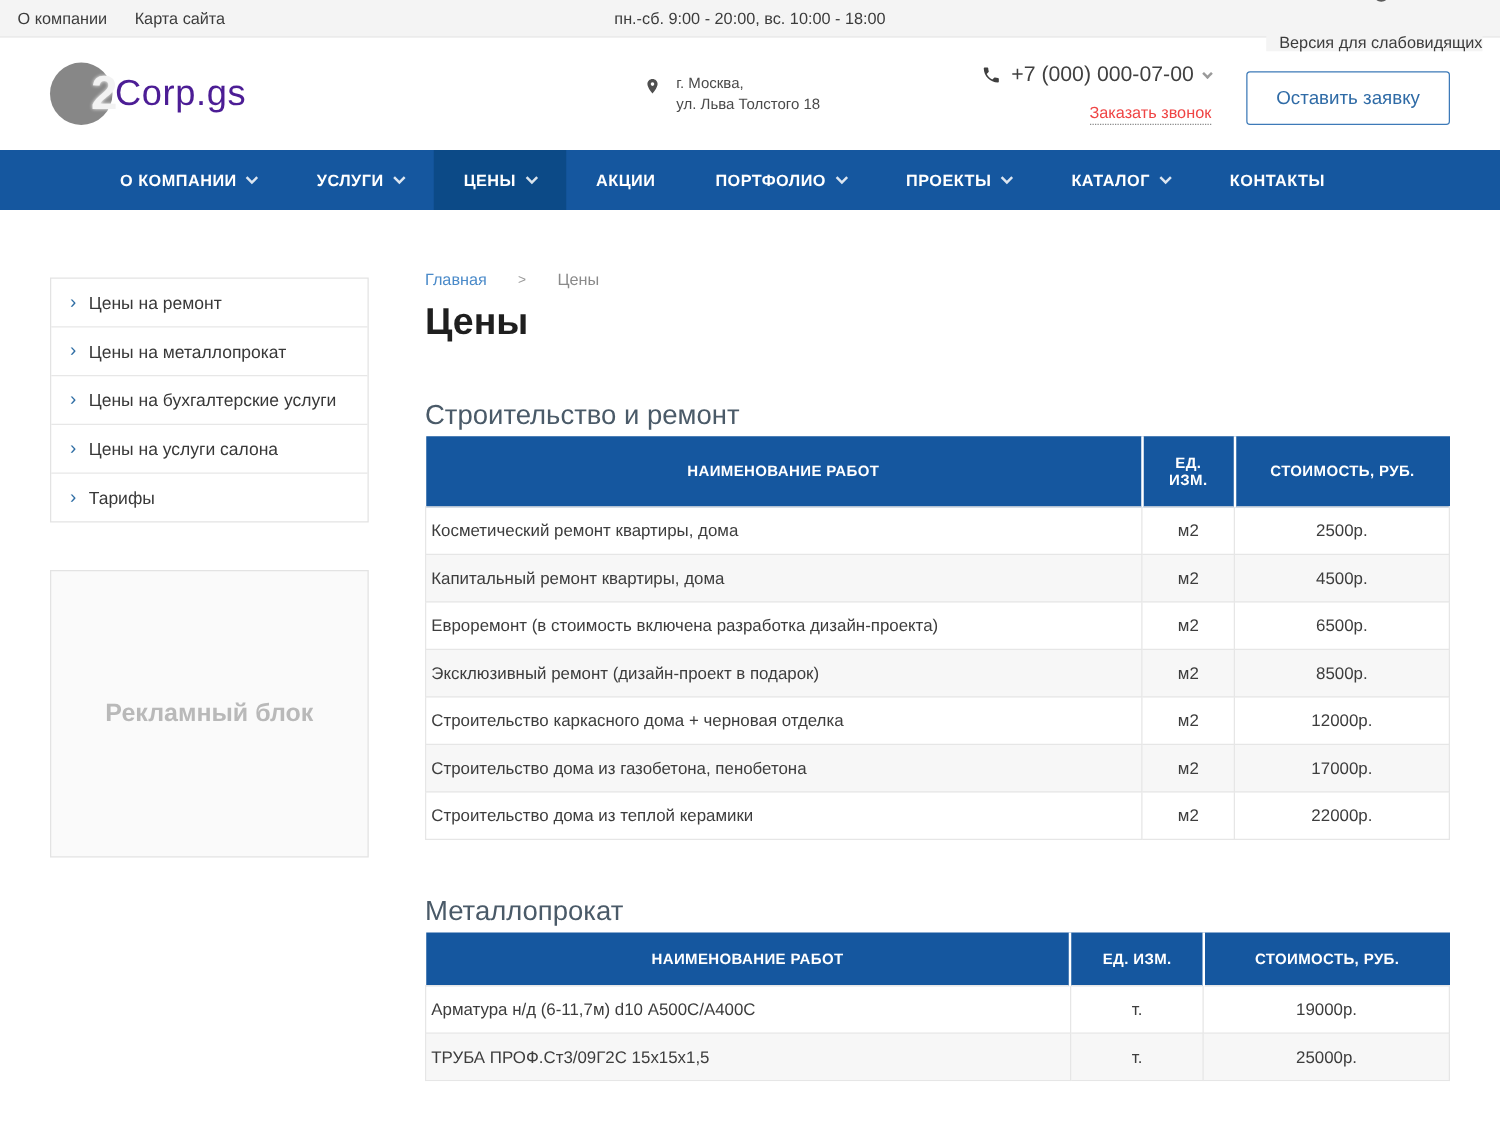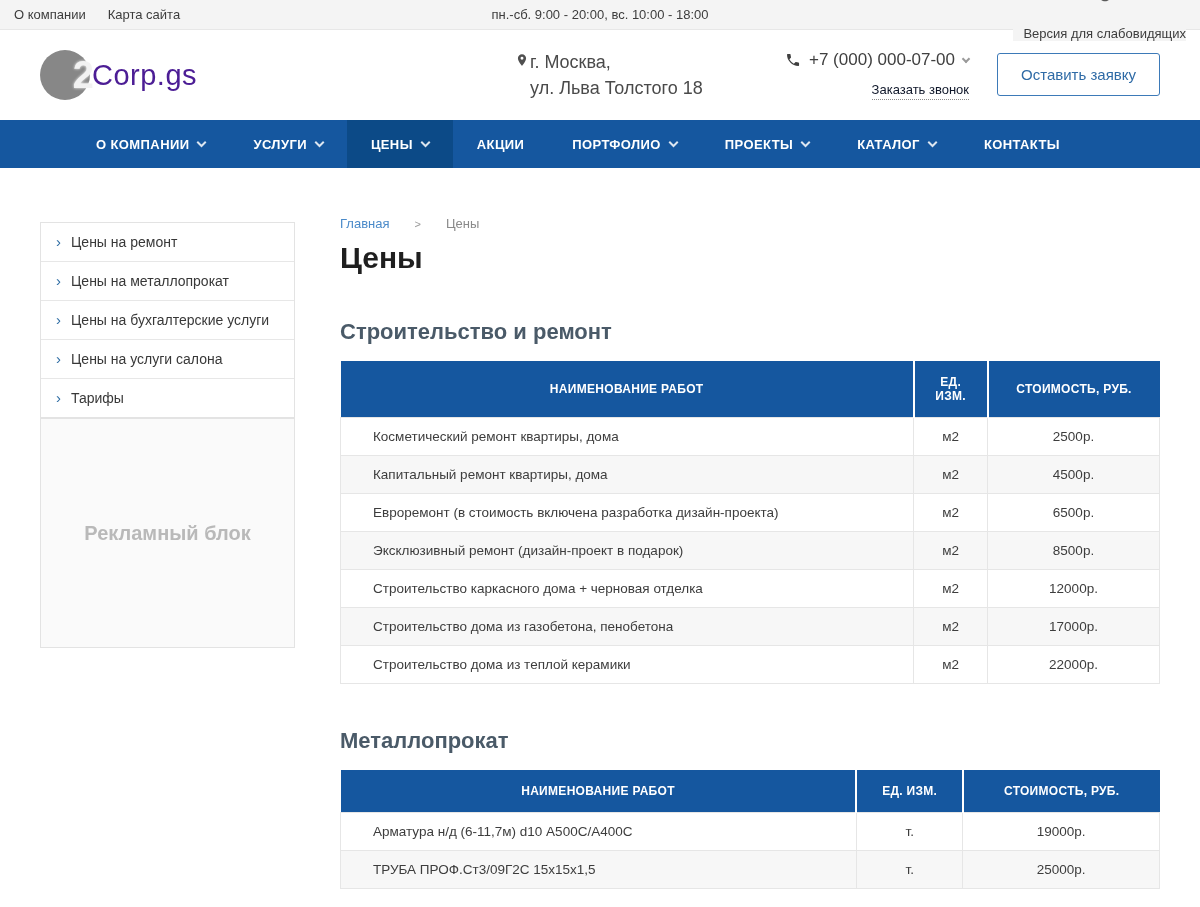--- a/index.html
+++ b/index.html
@@ -35,32 +35,32 @@
   }
   .logo-numeral {
     position:absolute; right:-4px; top:2px;
     font-size:38px; font-weight:700; color:#f2f2f2;
     text-shadow:0 0 3px #fff;
     line-height:46px;
   }
   .logo-text { font-size:29px; color:#4c1d95; margin-left:2px; letter-spacing:.5px; }
 
   .header-address {
-    display:flex; align-items:flex-start; gap:1px;
-    margin-left:318px; font-size:18px; color:#4a4a4a; line-height:1.45;justify-content:space-between;
+    display:flex; align-items:flex-start; gap:12px;
+    margin-left:318px; font-size:12px; color:#4a4a4a; line-height:1.45;justify-content:space-between;
   }
   .header-address svg { margin-top:2px; }
 
-  .header-right { margin-left:auto; display:flex; align-items:center; gap:28px; }
+  .header-right { margin-left:auto; display:flex; align-items:flex-end; gap:28px; }
   .phone-block { text-align:right; }
   .phone-row { display:flex; align-items:center; gap:8px; font-size:17px; color:#404040; justify-content:flex-end; }
   .chev { display:inline-block; width:7px; height:7px; border-right:2px solid; border-bottom:2px solid; transform:rotate(45deg); }
   .chev-gray { border-color:#9a9a9a; width:6px; height:6px; margin-top:-3px; }
   .callback-link {
-    display:inline-block; margin-top:12px; font-size:13px; color:#0f172a;
+    display:inline-block; margin-top:12px; font-size:13px; color:#ef4444;
     border-bottom:1px dotted #8b8b8b; line-height:1.3;
   }
   .cta-button {
     background:#fff; border:1px solid #3d7ab8; color:#2f6ba6;
     font-size:15px; padding:12px 23px; border-radius:3px; cursor:pointer;
     font-family:"Liberation Sans", sans-serif;
   }
 
   
   .nav {
@@ -80,45 +80,45 @@
   .side-menu { border:1px solid #e3e3e3; background:#fff; }
   .side-item {
     display:flex; align-items:center; gap:10px;
     padding:11px 15px; font-size:14px; color:#383838;
     border-bottom:1px solid #e7e7e7; cursor:pointer;
   }
   .side-item:last-child { border-bottom:none; }
   .side-chev { font-size:15px; line-height:1; margin-top:-2px; }
 
   .ad-block {
-    height:230px; border:1px solid #e3e3e3; background:#fafafa;
+    margin-top:38px; height:230px; border:1px solid #e3e3e3; background:#fafafa;
     display:flex; align-items:center; justify-content:center;
   }
   .ad-label { font-size:20px; font-weight:700; color:#b9b9b9; }
 
   .main { flex:1 1 auto; margin-left:45px; min-width:0; }
 
   .breadcrumb { font-size:13px; color:#8a8a8a; display:flex; gap:25px; align-items:center; }
   .breadcrumb-sep { font-size:11px; color:#9a9a9a; }
   .page-title { font-size:30px; font-weight:700; color:#1f1f1f; margin-top:10px; }
 
   .price-section { margin-top:44px; }
-  .section-heading { font-size:22px; font-weight:700; color:#4a5a68; }
+  .section-heading { font-size:22px; font-weight:400; color:#4a5a68; }
 
   .price-table {
-    width:100%; border-collapse:collapse; margin-top:16px;
+    width:100%; border-collapse:collapse; margin-top:4px;
     font-size:13.5px; color:#3d3d3d;
   }
   .price-table th {
     font-size:12px; font-weight:700; letter-spacing:.3px;
     color:#fff; text-transform:uppercase;
     padding:14px 10px; text-align:center;
   }
   .price-table th + th { border-left:2px solid #fff; }
-  .price-table td { border:1px solid #e6e6e6; padding:11px 32px; background:#fff; }
+  .price-table td { border:1px solid #e6e6e6; padding:11px 4px; background:#fff; }
   .price-table tbody tr:nth-child(even) td { background:#f7f7f7; }
   .cell-center { text-align:center; padding:11px 8px !important; }
   .table-0 th:nth-child(1){ width:70%; } .table-0 th:nth-child(2){ width:9%; } .table-0 th:nth-child(3){ width:21%; }
   .table-1 th:nth-child(1){ width:63%; } .table-1 th:nth-child(2){ width:13%; } .table-1 th:nth-child(3){ width:24%; }
 </style>
 </head>
 <body>
 
 <div class="topbar">
   <div class="topbar-center">пн.-сб. 9:00 - 20:00, вс. 10:00 - 18:00</div>

